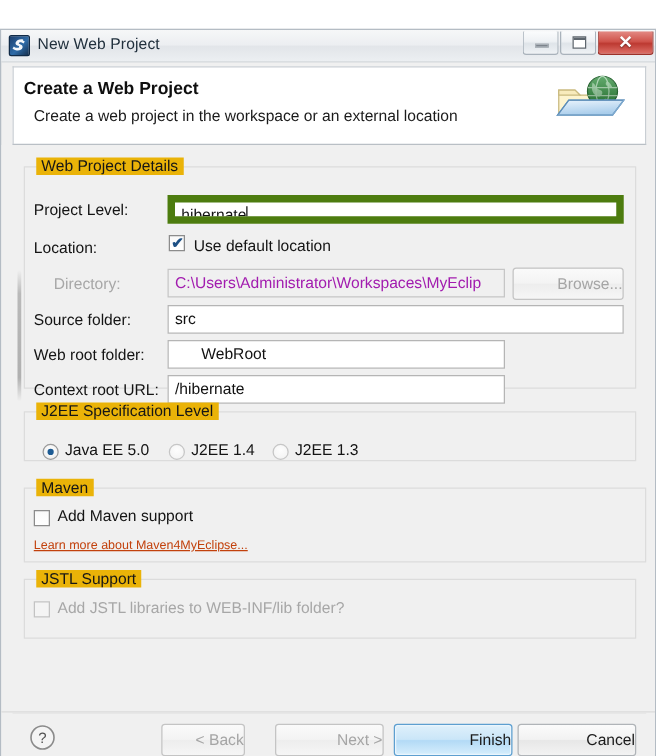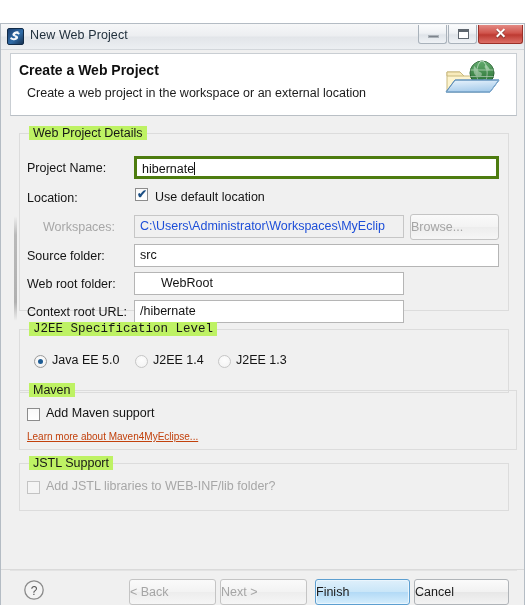--- a/index.html
+++ b/index.html
@@ -162,21 +162,21 @@
     position: absolute;
     box-sizing: border-box;
     border: 1px solid #dcdcdc;
     border-top: 1px solid #dcdcdc;
     background: transparent;
   }
   .group > .gtitle {
     position: absolute;
     left: 9px;
     top: -8px;
-    background: #bef264;
+    background: #eab308;
     padding: 0 4px;
     font-size: 12.5px;
     color: #161616;
     white-space: nowrap;
   }
 
   .lbl {
     position: absolute;
     font-size: 12.5px;
     color: #141414;
@@ -191,46 +191,46 @@
     border: 1px solid #b5b5b5;
     font-size: 12.5px;
     color: #111111;
     padding: 0 0 0 5px;
     line-height: 21px;
     height: 23px;
     white-space: nowrap;
     overflow: hidden;
   }
   .field.focused {
-    border: 3px solid #4d7c0f;
+    border: 6px solid #4d7c0f;
     outline: none;
   }
   .field.disabled {
     background: #f0f0f0;
     border: 1px solid #c6c6c6;
-    color: #1d4ed8;
+    color: #a21caf;
   }
   .caret {
     display: inline-block;
     width: 1px;
     height: 13px;
     background: #111;
     vertical-align: -2px;
     margin-left: 0px;
   }
 
   .btn {
     position: absolute;
     box-sizing: border-box;
     border: 1px solid #b0b4b8;
     border-radius: 3px;
     background: linear-gradient(to bottom, #fbfbfb 0%, #f2f2f2 48%, #e7e7e7 52%, #f3f3f3 100%);
     font-size: 12.5px;
     color: #1b1b1b;
-    text-align: left;
+    text-align: right;
     line-height: 24px;
     height: 26px;
     font-family: "Liberation Sans", sans-serif;
   }
   .btn.disabled {
     color: #a5a5a5;
     border-color: #c4c4c4;
     background: linear-gradient(to bottom, #fafafa 0%, #f3f3f3 48%, #ededed 52%, #f6f6f6 100%);
   }
   .btn.default {
@@ -374,43 +374,43 @@
   </div>
 
   <div class="content">
 
     <div class="edge-line"></div>
 
     <div class="group" style="left:18px; top:17px; width:490px; height:178px;">
       <span class="gtitle">Web Project Details</span>
     </div>
 
-    <div class="lbl" style="left:26px; top:45px;">Project Name:</div>
+    <div class="lbl" style="left:26px; top:45px;">Project Level:</div>
     <div class="field focused" style="left:133px; top:40px; width:365px;"><span>hibernate</span><span class="caret"></span></div>
 
     <div class="lbl" style="left:26px; top:75px;">Location:</div>
     <div class="chk" style="left:134px; top:72px;">
       <span class="tick">✔</span>
     </div>
     <div class="lbl" style="left:154px; top:74px;">Use default location</div>
 
-    <div class="lbl disabled" style="left:42px; top:104px;">Workspaces:</div>
+    <div class="lbl disabled" style="left:42px; top:104px;">Directory:</div>
     <div class="field disabled" style="left:133px; top:99px; width:270px;">C:\Users\Administrator\Workspaces\MyEclip</div>
     <div class="btn disabled" style="left:409px; top:98px; width:89px;">Browse...</div>
 
     <div class="lbl" style="left:26px; top:133px;">Source folder:</div>
     <div class="field" style="left:133px; top:128px; width:365px;">src</div>
 
     <div class="lbl" style="left:26px; top:161px;">Web root folder:</div>
     <div class="field" style="left:133px; top:156px; width:270px;padding-left:26px;">WebRoot</div>
 
     <div class="lbl" style="left:26px; top:189px;">Context root URL:</div>
     <div class="field" style="left:133px; top:184px; width:270px;">/hibernate</div>
 
-    <div class="group" style="left:18px; top:213px; width:490px; height:64px;font-family:Liberation Mono, monospace;">
+    <div class="group" style="left:18px; top:213px; width:490px; height:40px;">
       <span class="gtitle">J2EE Specification Level</span>
     </div>
 
     <div class="radio sel" style="left:33px; top:239px;"></div>
     <div class="lbl" style="left:51px; top:237px;">Java EE 5.0</div>
 
     <div class="radio off" style="left:134px; top:239px;"></div>
     <div class="lbl" style="left:152px; top:237px;">J2EE 1.4</div>
 
     <div class="radio off" style="left:217px; top:239px;"></div>
@@ -435,18 +435,18 @@
 
   <div class="footer"></div>
 
   <div class="help-icon">
     <svg width="22" height="22" viewBox="0 0 22 22">
       <circle cx="11" cy="11" r="9.2" fill="#f4f4f4" stroke="#8b8b8b" stroke-width="1.3"></circle>
       <text x="11" y="15.5" text-anchor="middle" font-family="Liberation Sans, sans-serif" font-size="12" fill="#555555">?</text>
     </svg>
   </div>
 
-  <div class="btn disabled" style="left:128px; top:555px; width:87px;">&lt; Back</div>
+  <div class="btn disabled" style="left:128px; top:555px; width:67px;">&lt; Back</div>
   <div class="btn disabled" style="left:219px; top:555px; width:87px;">Next &gt;</div>
   <div class="btn default" style="left:314px; top:555px; width:95px;">Finish</div>
   <div class="btn" style="left:413px; top:555px; width:95px;">Cancel</div>
 
 </div>
 
 </body></html>

